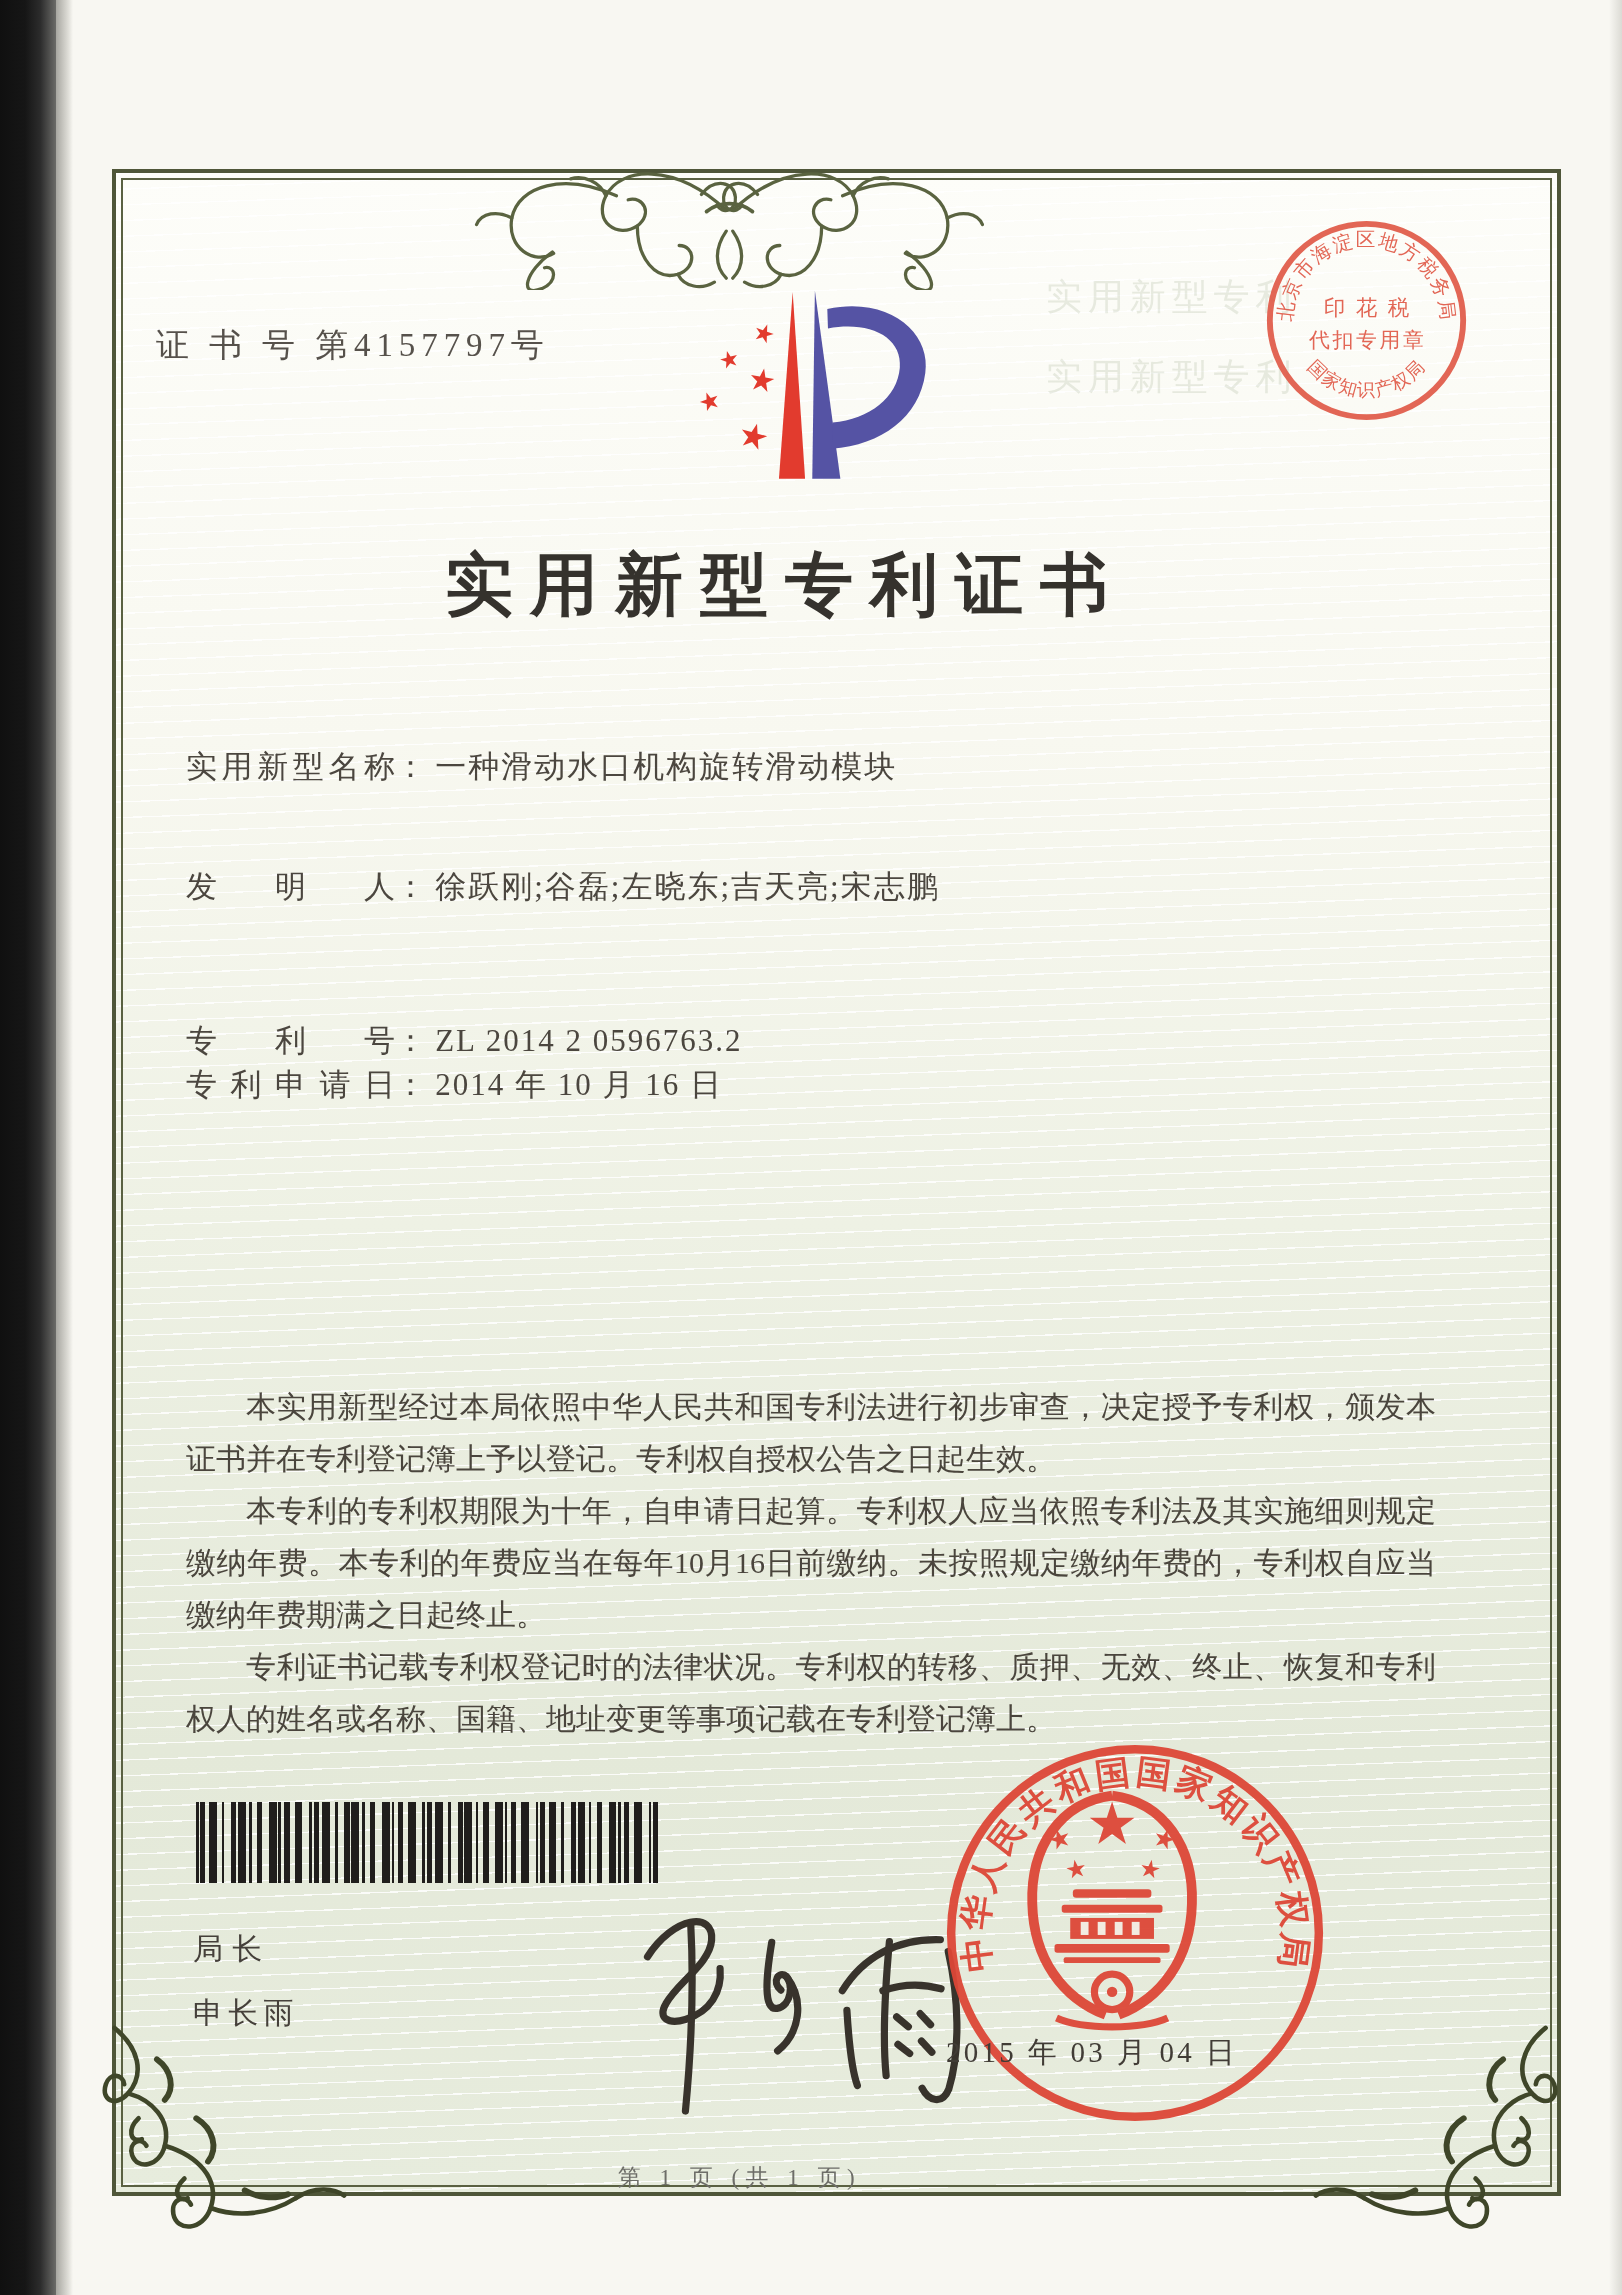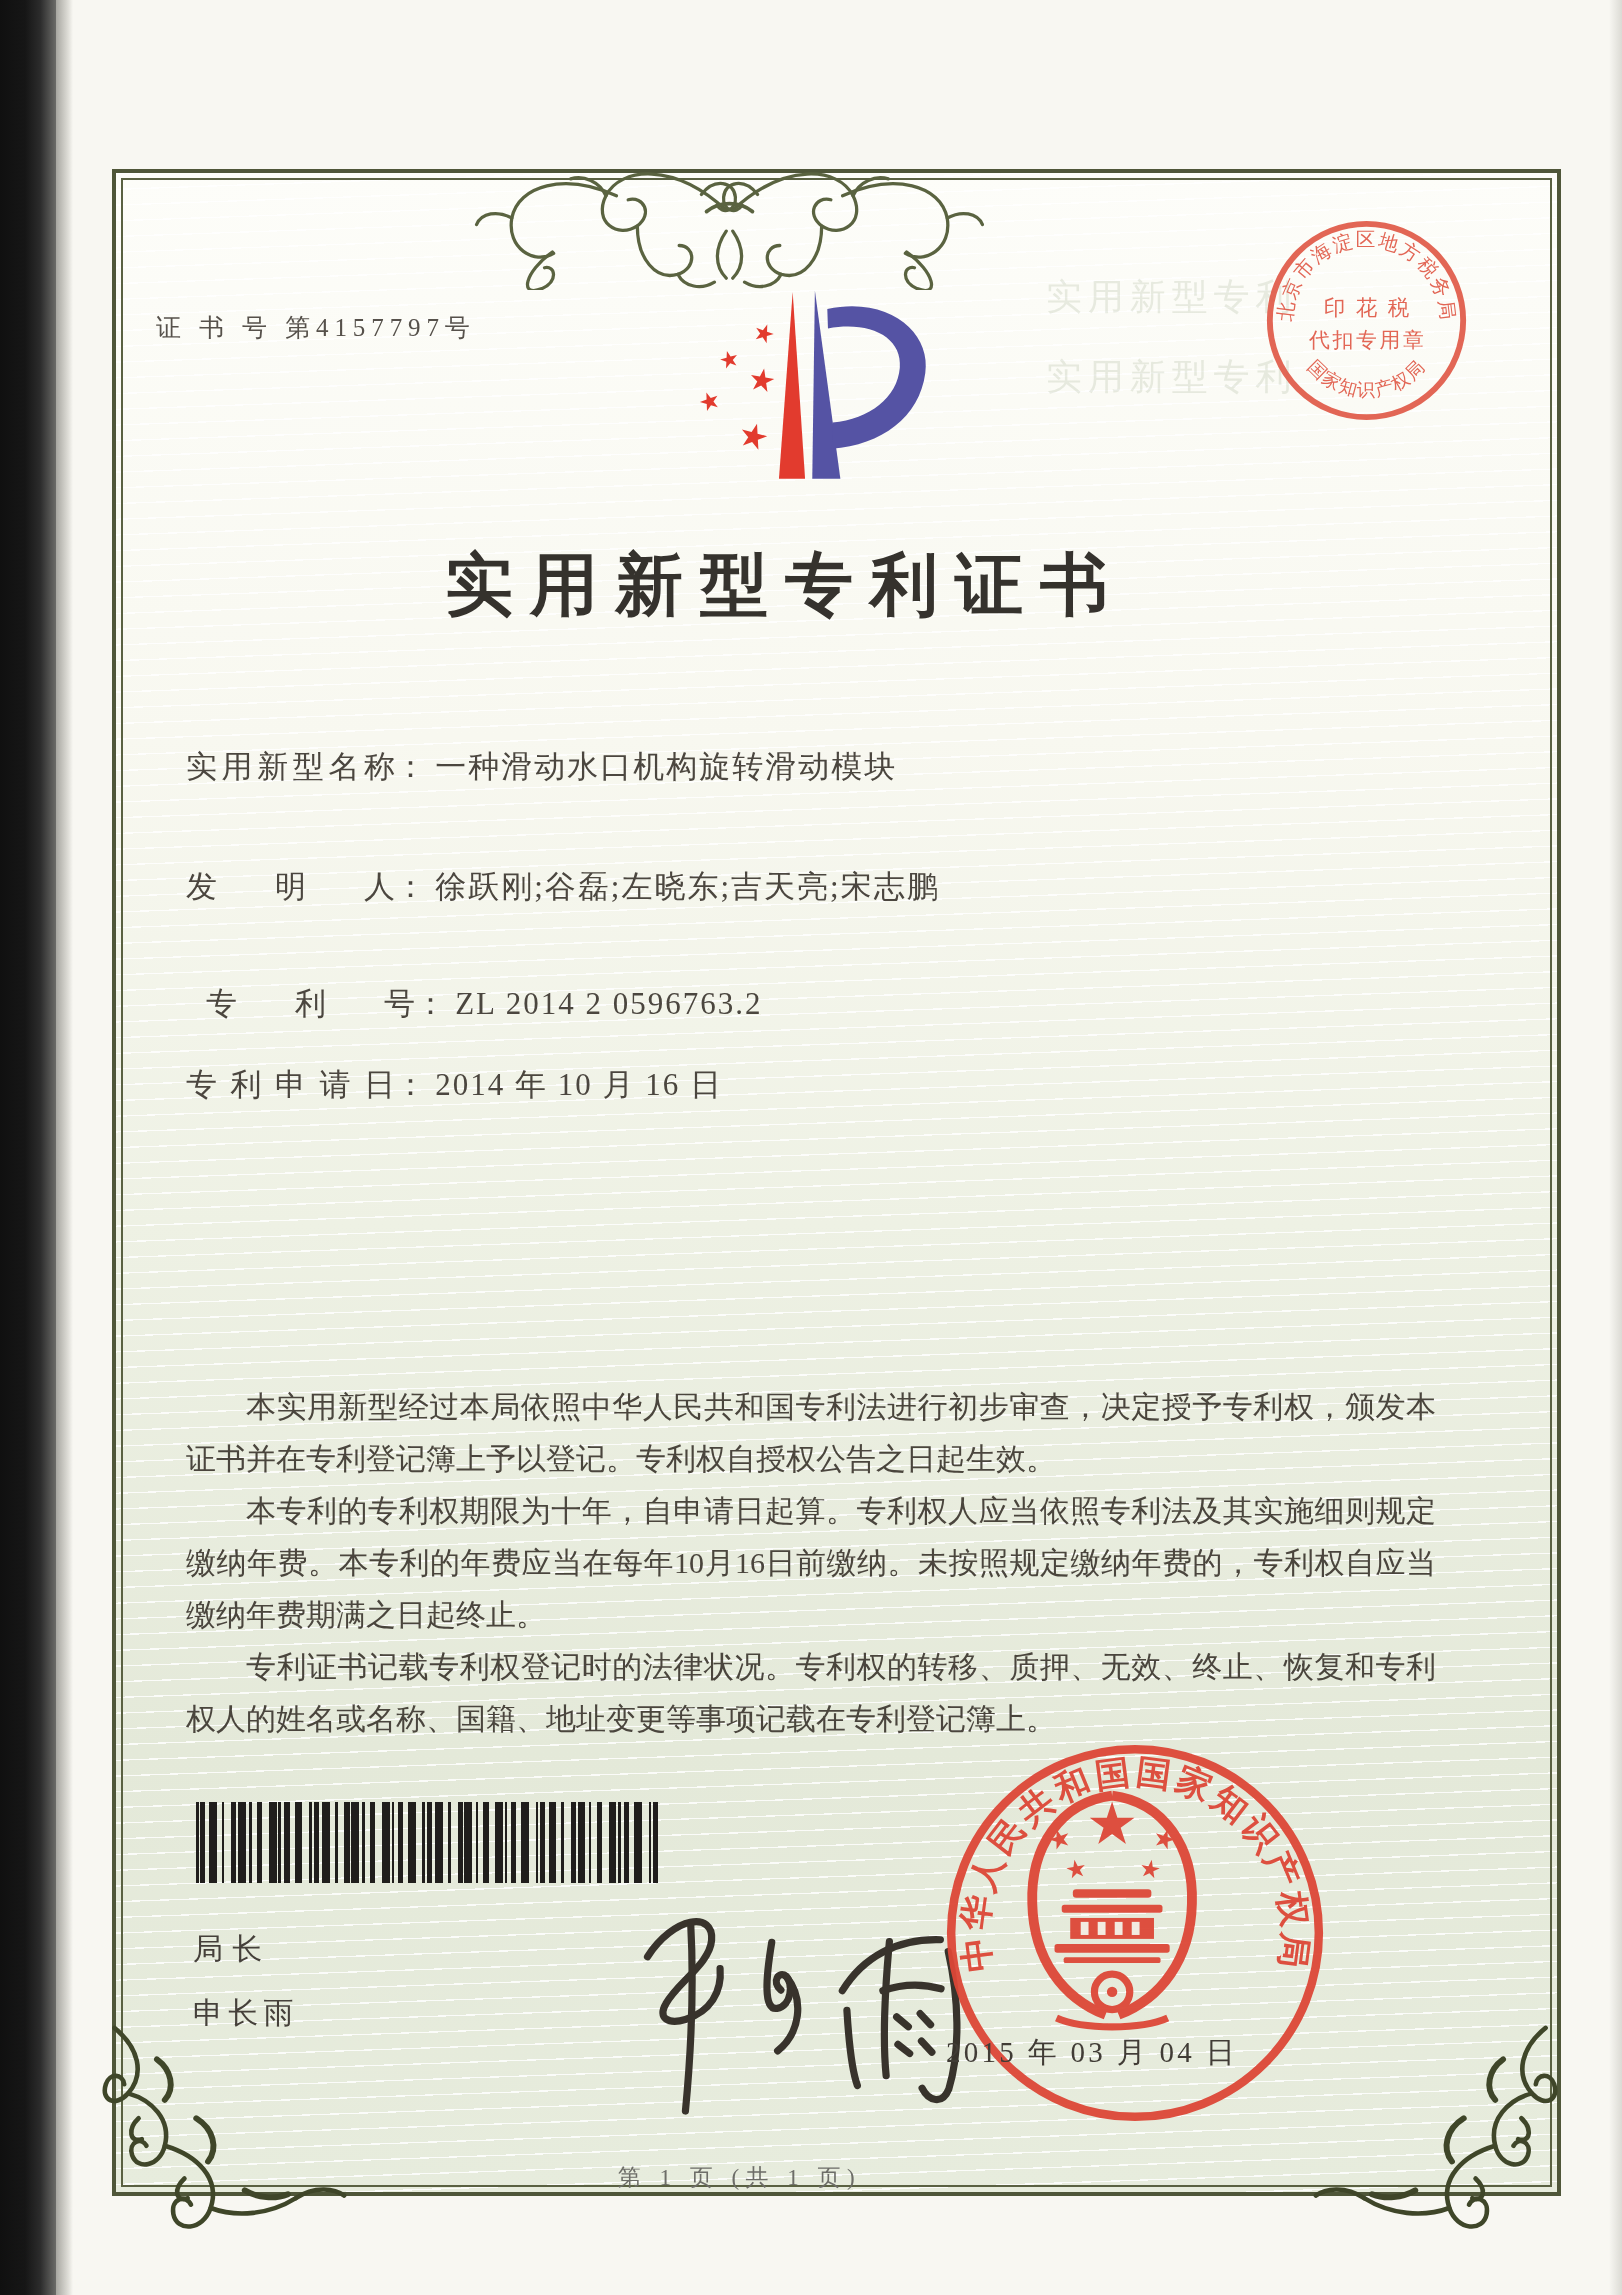--- a/index.html
+++ b/index.html
@@ -17,35 +17,35 @@
   .frame{position:absolute;left:112px;top:169px;width:1449px;height:2027px;box-sizing:border-box;
       border:4.6px solid #4f5639;
       background:
         repeating-linear-gradient(178deg, rgba(255,255,255,.85) 0px, rgba(255,255,255,.85) 1.3px, rgba(0,0,0,0) 1.3px, rgba(0,0,0,0) 15.7px),
         linear-gradient(180deg,#fdfdf9 0%,#f8f8f0 28%,#eef1e4 52%,#e4e9d9 78%,#e7ecdd 100%);}
   .frame-inner{position:absolute;left:5.2px;top:5.2px;right:5.2px;bottom:5.2px;
       border:2px solid #5a6142;}
 
   .abs{position:absolute;}
 
-  .cert-no{left:156px;top:311px;font-size:25px;letter-spacing:5.9px;color:#56514b;}
+  .cert-no{left:156px;top:323px;font-size:33px;letter-spacing:5.9px;color:#56514b;}
 
   .ghost{left:1046px;top:273px;width:243px;height:60px;overflow:hidden;
       font-size:36px;letter-spacing:5.9px;color:rgba(148,166,132,0.20);
       filter:blur(0.7px);white-space:nowrap;}
   .ghost2{top:353px;}
 
   .title{left:131px;top:540px;width:1308px;text-align:center;
       font-size:68px;font-weight:bold;letter-spacing:17px;color:#35322d;}
 
   .frow{left:186px;height:39px;font-size:31px;color:#4b463f;white-space:nowrap;}
   .flabel{display:inline-block;width:209px;text-align:justify;text-align-last:justify;vertical-align:top;}
   .fcolon{display:inline-block;margin-right:9.2px;}
   .fvalue{letter-spacing:2px;}
-  .r0{top:746px;} .r1{top:866px;} .r2{top:983px;margin-left:20px;} .r3{top:1064px;} .r4{top:1212px;} .r5{top:1327px;}
+  .r0{top:746px;} .r1{top:866px;} .r2{top:1020px;} .r3{top:1064px;} .r4{top:1212px;} .r5{top:1327px;}
 
   .paras{left:186px;top:1381px;width:1250px;font-size:30px;line-height:52px;
       text-align:justify;color:#4a453d;}
   .paras p{margin:0;text-indent:2em;}
 
   .barcode{left:196px;top:1802px;width:458px;height:81px;display:flex;align-items:stretch;}
   .barcode .bar{background:#201e1c;height:100%;flex:none;}
 
   .signer-title{left:193px;top:1929px;font-size:30px;letter-spacing:9.2px;color:#45403a;}
   .signer-name{left:193px;top:1993px;font-size:30px;letter-spacing:5.2px;color:#45403a;}

